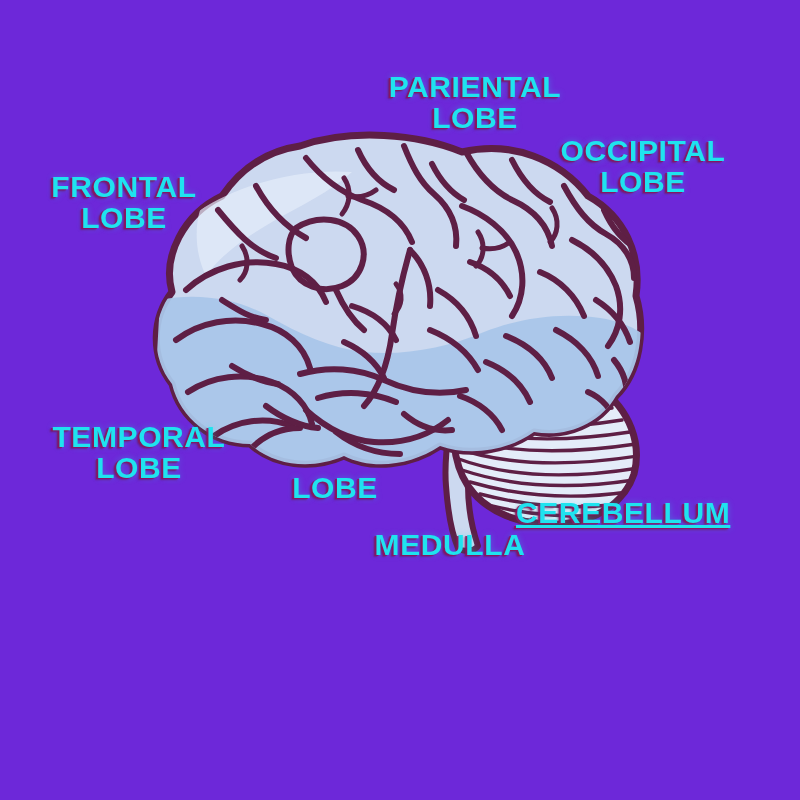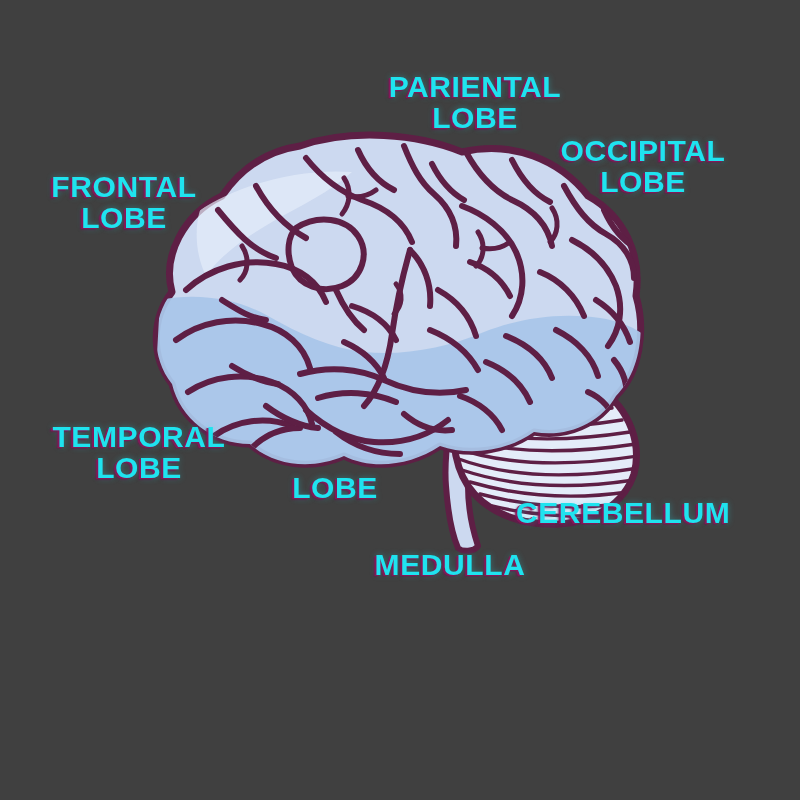--- a/index.html
+++ b/index.html
@@ -11,21 +11,21 @@
   body {
     width: 800px;
     height: 800px;
     overflow: hidden;
     font-family: "Liberation Sans", sans-serif;
   }
   #poster {
     position: relative;
     width: 800px;
     height: 800px;
-    background: #404040;
+    background: #6d28d9;
   }
   #brain-figure {
     position: absolute;
     left: 0;
     top: 0;
     width: 800px;
     height: 800px;
   }
   .label {
     position: absolute;
@@ -37,30 +37,30 @@
     letter-spacing: 0.6px;
     white-space: pre-line;
     text-shadow:
       -2px 1px 0 rgba(140, 20, 90, 0.85),
       -3px 2px 2px rgba(110, 15, 70, 0.55),
        0 0 6px rgba(31, 227, 239, 0.35);
     -webkit-font-smoothing: antialiased;
   }
   .label.ctr   { text-align: center; }
   .label.rt    { text-align: center; }
-  .label.lf    { text-align: left; }
+  .label.lf    { text-align: left; text-decoration: underline; }
 
   
   #lbl-parietal  { left: 310px; top: 72px;  width: 330px; }
   #lbl-frontal   { left:  10px; top: 172px; width: 228px; }
   #lbl-occipital { left: 528px; top: 136px; width: 230px; }
   #lbl-temporal  { left:  10px; top: 422px; width: 258px; }
   #lbl-pons      { left: 240px; top: 473px; width: 190px; }
   #lbl-cerebellum{ left: 516px; top: 498px; width: 280px; }
-  #lbl-medulla   { left: 310px; top: 550px; width: 280px; }
+  #lbl-medulla   { left: 310px; top: 530px; width: 280px; }
 </style>
 </head>
 <body>
 
 <div id="poster">
 
   <svg id="brain-figure" viewBox="0 0 800 800" aria-label="brain">
     <defs>
       <clipPath id="clip-cerebrum">
         <path d="M300,146 C352,128 418,134 462,152 C512,140 560,160 588,196

